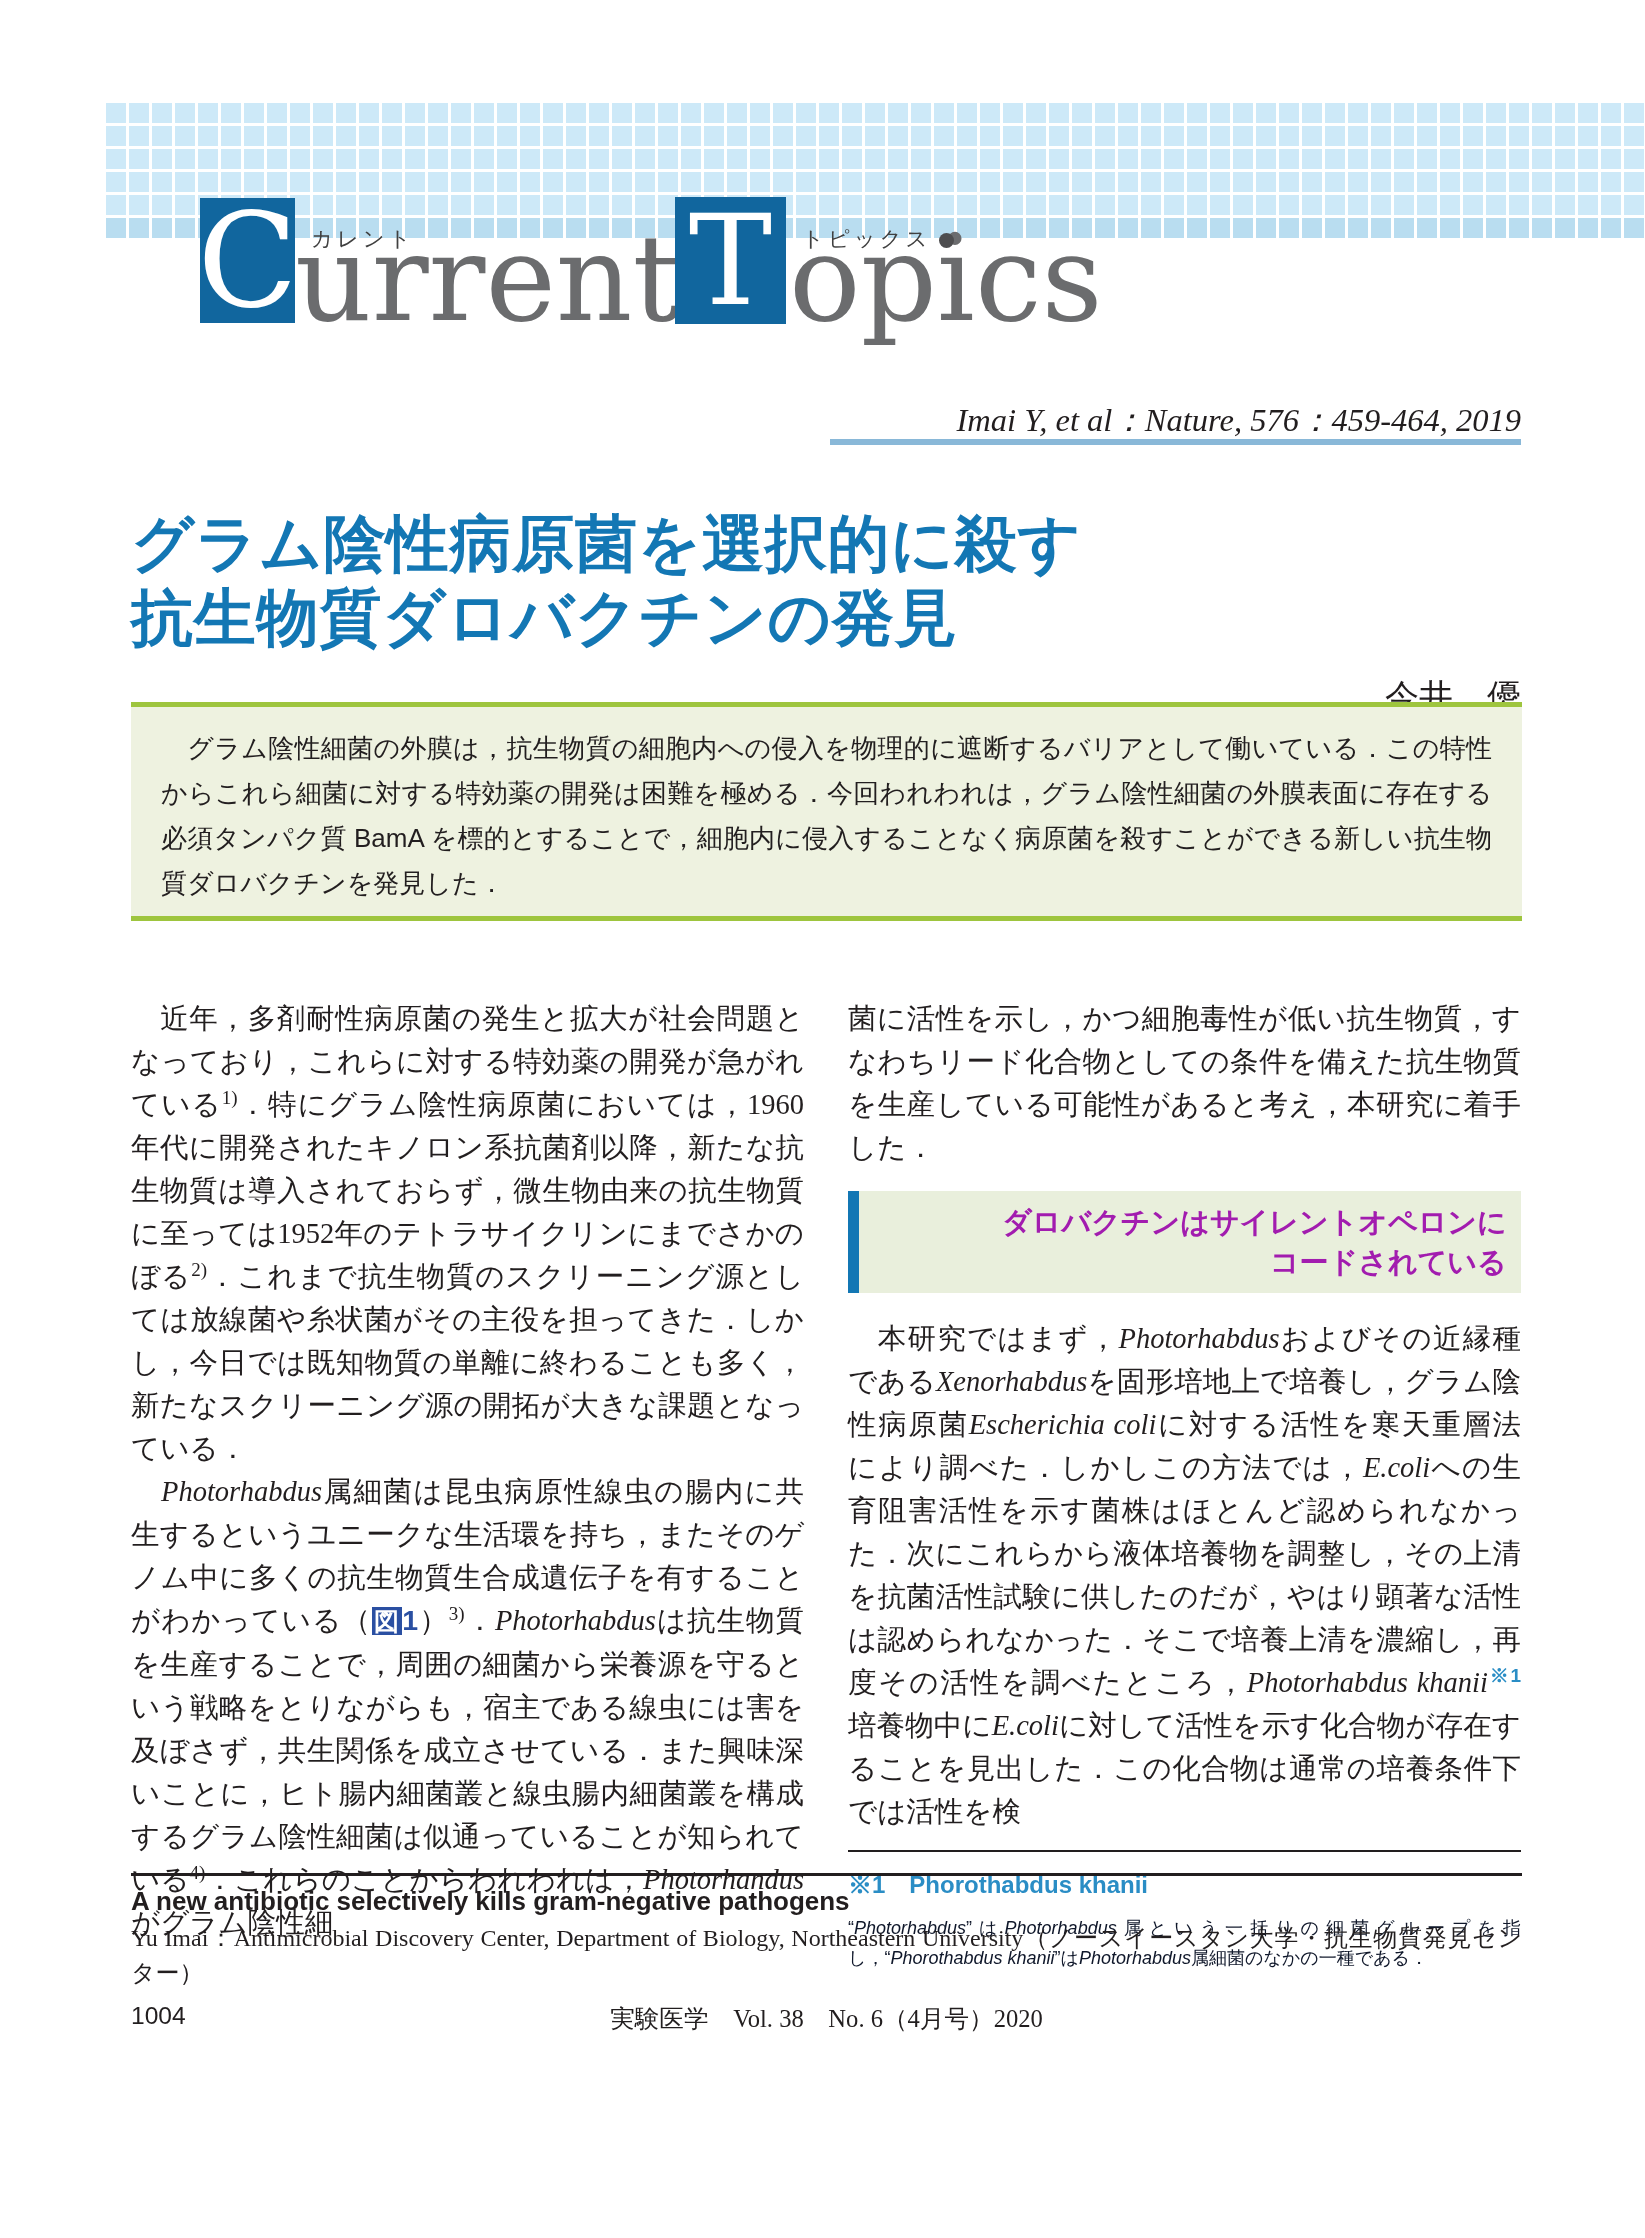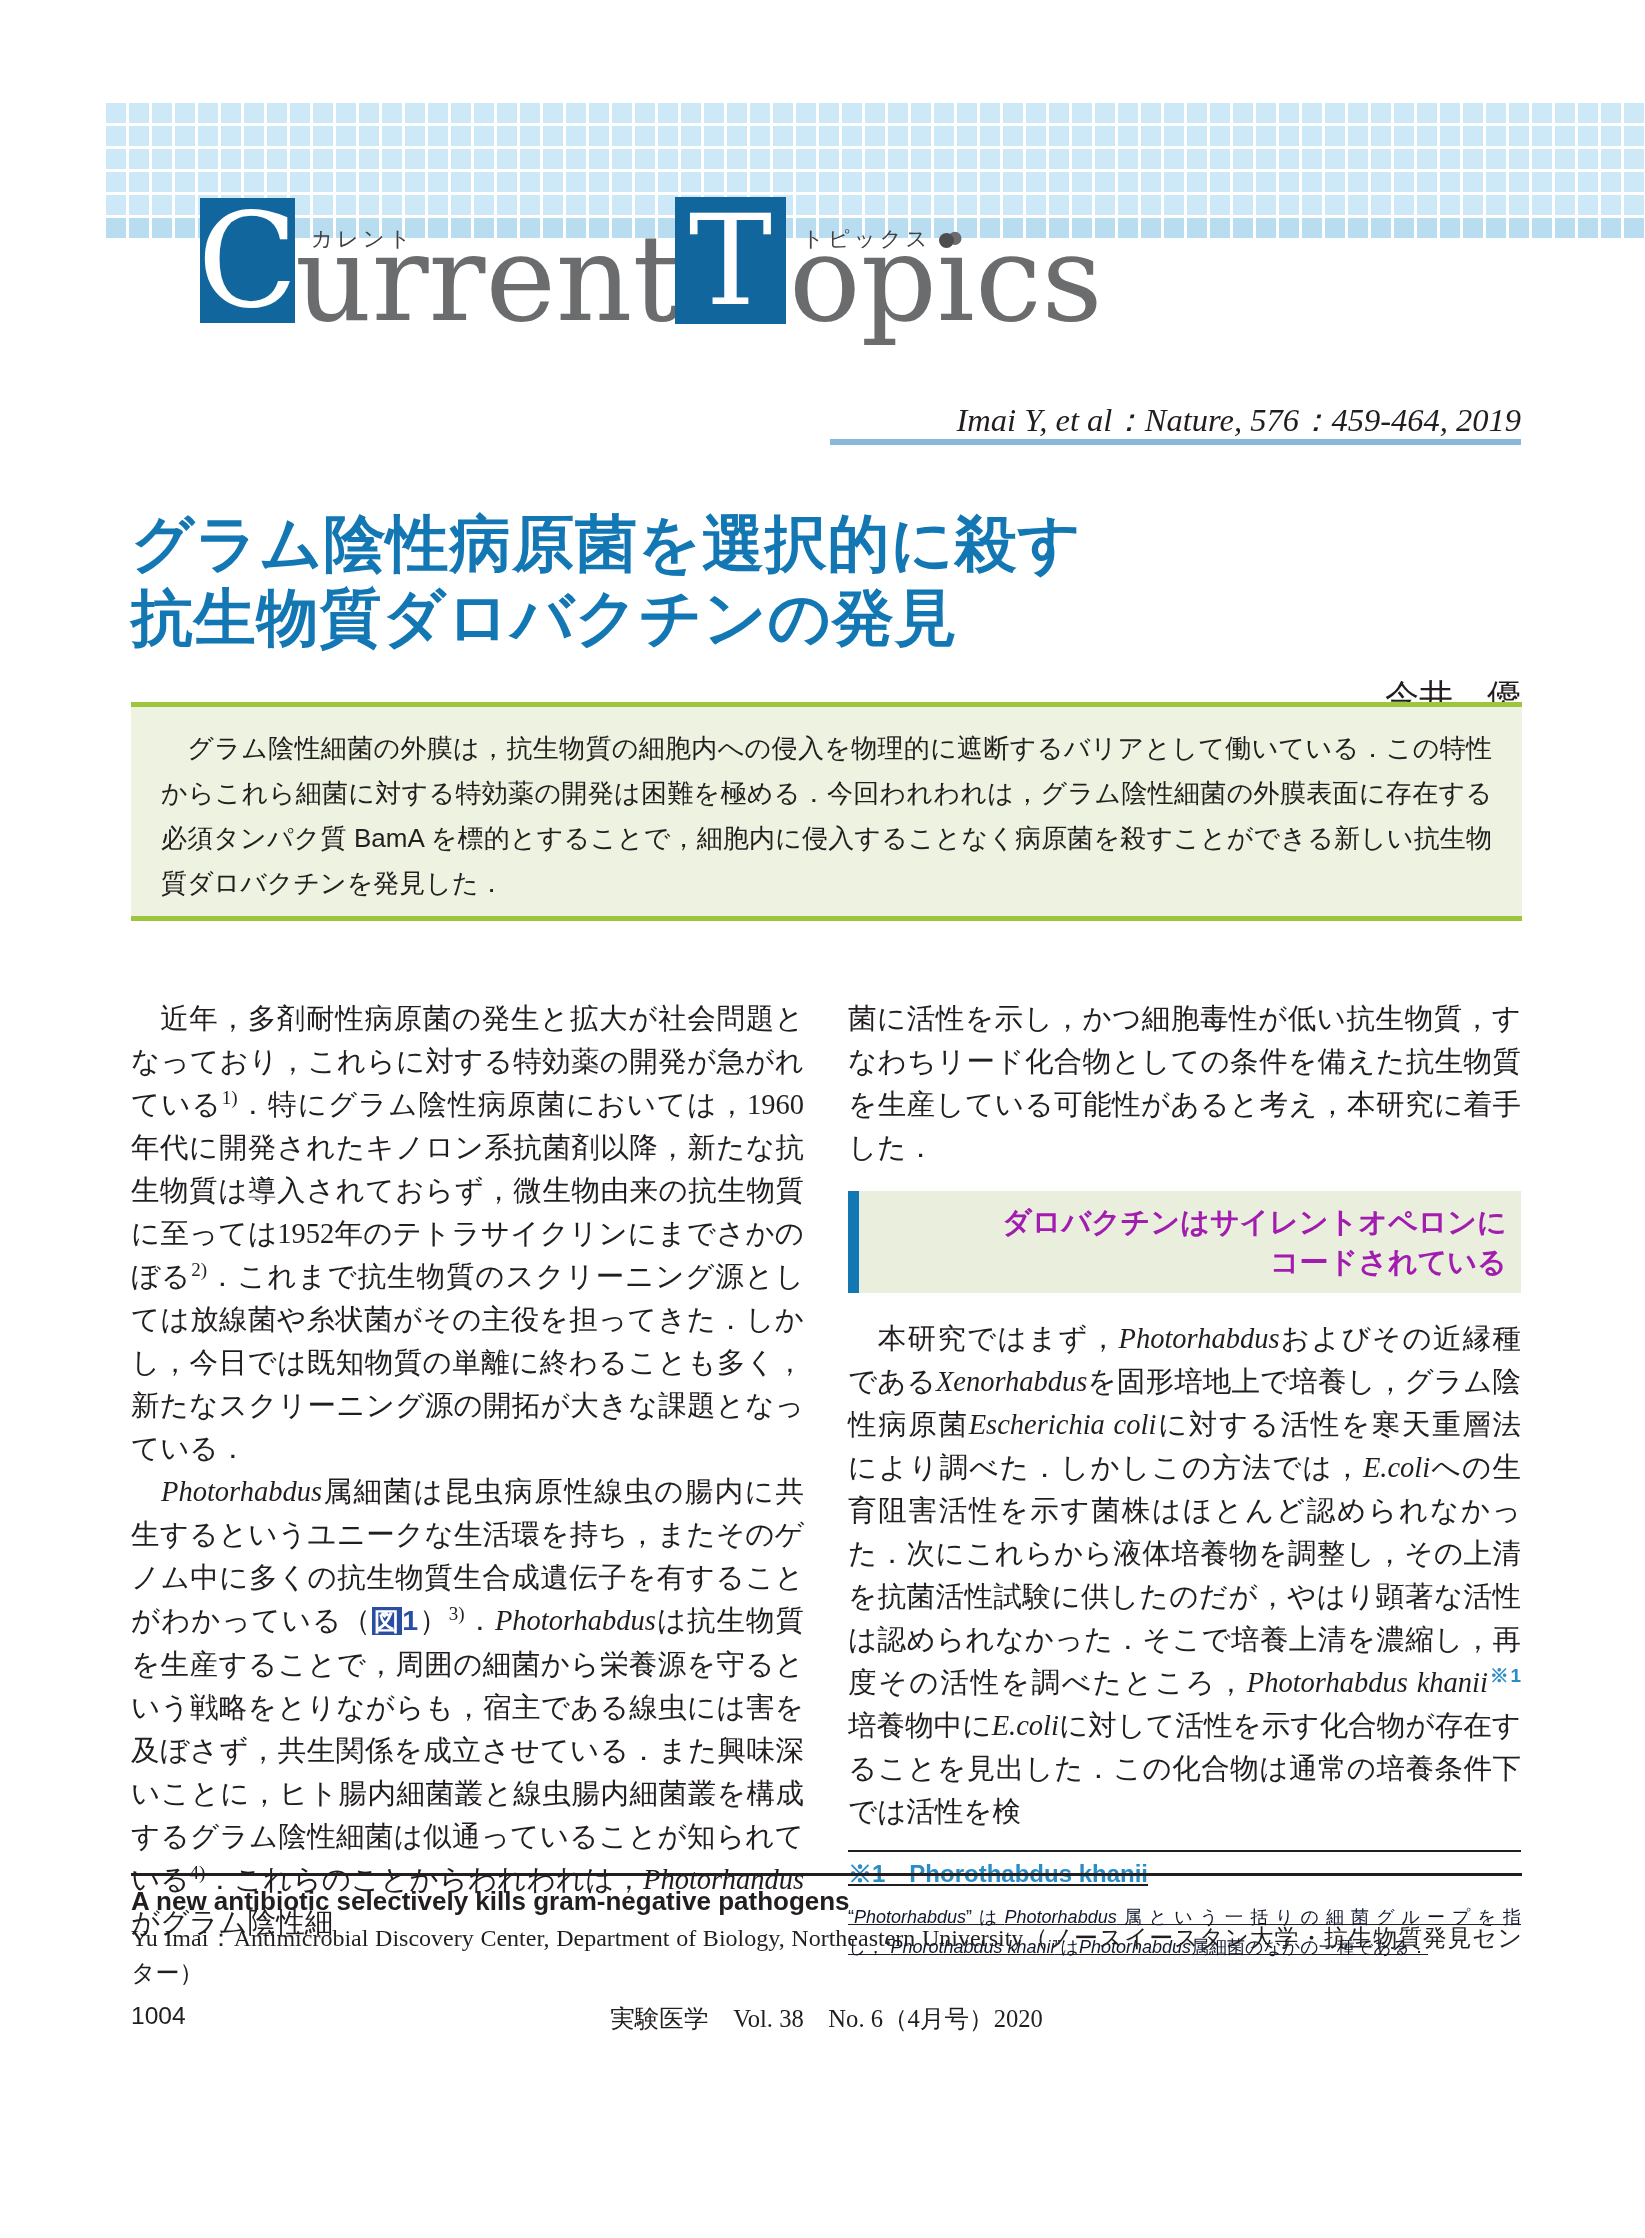--- a/index.html
+++ b/index.html
@@ -113,22 +113,22 @@
   .section-heading{
     margin:22px 0 24px 0;
     background:#e9efdc;border-left:11px solid #1377b4;
     padding:11px 14.3px 11px 20.6px;
     font-family:"Liberation Sans",sans-serif;font-weight:bold;
     font-size:29px;line-height:40px;color:#a21caf;text-align:right;
   }
 
   
   .footnote{
-    margin-top:17.4px;border-top:2.4px solid #221e1f;
-    font-family:"Liberation Sans",sans-serif;text-align:left;text-decoration:underline;
+    margin-top:17.4px;border-top:2.4px solid #221e1f;padding-top:11px;
+    font-family:"Liberation Sans",sans-serif;text-align:left;
   }
   .footnote-label{
     color:#2a8dc5;font-weight:bold;font-size:24px;margin-bottom:6.3px;
   }
   .footnote-body{
     margin:0;font-size:18px;line-height:30px;text-align:justify;color:#0f172a;
   }
 
   
   .footer-block{

